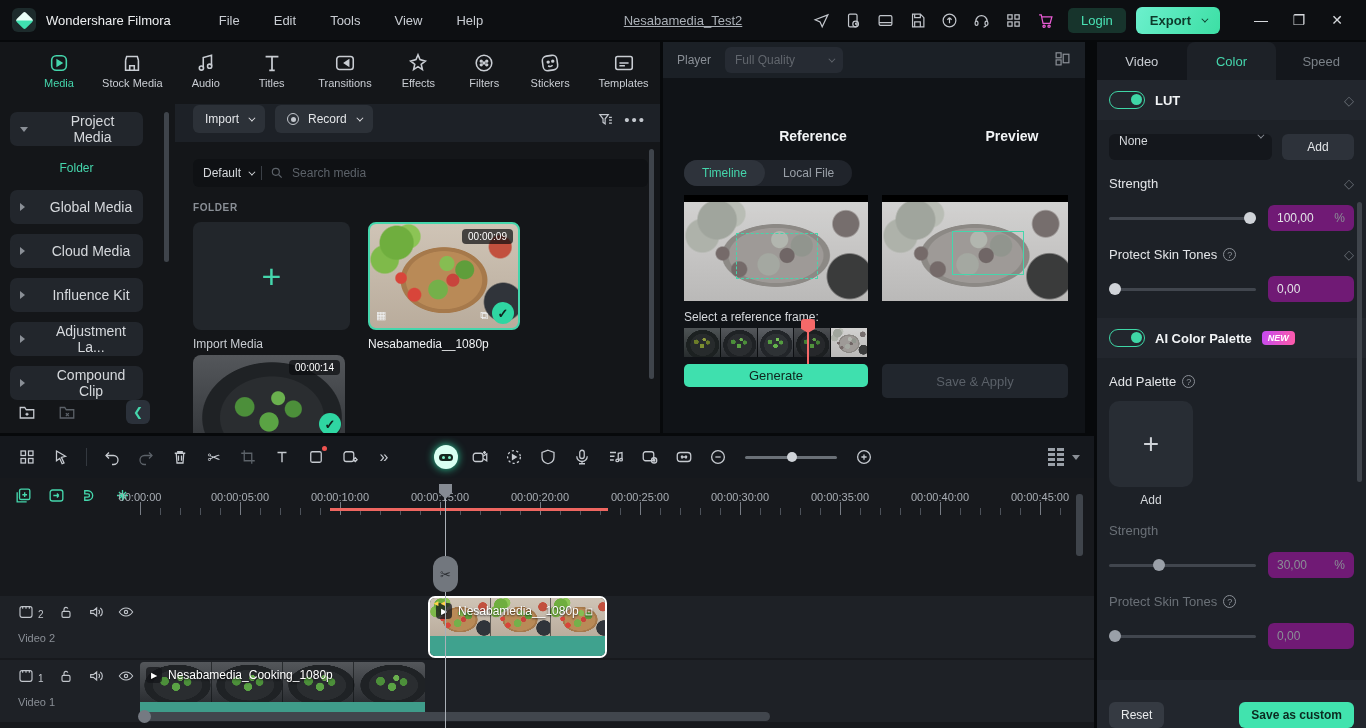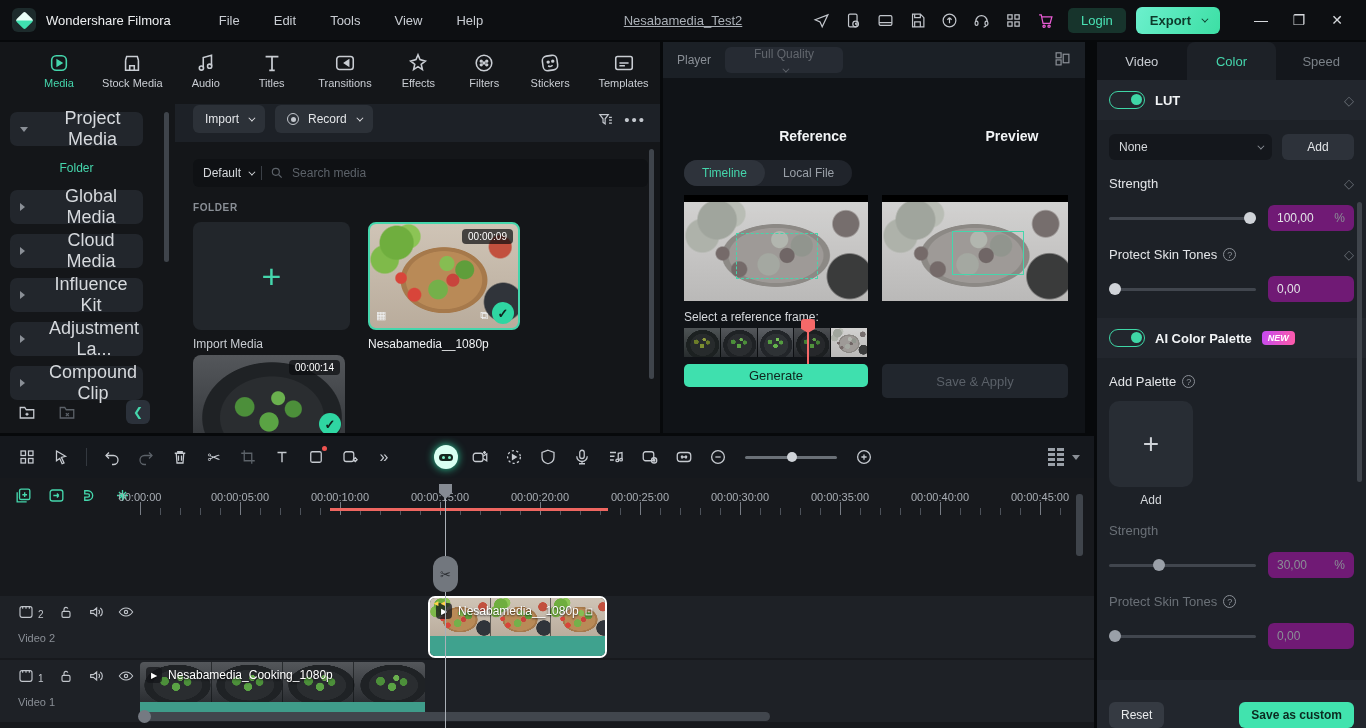--- a/index.html
+++ b/index.html
@@ -33,21 +33,21 @@
   .navrow { display:flex; align-items:flex-start; gap:8px; padding:10px 0 0 30px; height:62px; }
   .navitem { display:flex; flex-direction:column; align-items:center; gap:3px; width:62px; color:#c9cdd3; }
   .navitem.wide { width:78px; }
   .navitem svg { width:22px; height:22px; }
   .navitem .nlabel { font-size:11px; white-space:nowrap; }
   .navitem.active { color:#45d6ac; }
   .media-body { position:absolute; left:0; top:62px; right:0; bottom:0; display:flex; }
 
   .sidebar { width:175px; position:relative; padding-top:8px; }
   .side-pill { width:133px; height:34px; margin:0 0 10px 10px; background:#22262c; border-radius:7px; display:flex; align-items:center; padding:0 10px; }
-  .side-pill .slabel { flex:1; text-align:center; font-size:18px; color:#d6d9dd;margin-left:24px; }
+  .side-pill .slabel { flex:1; text-align:center; font-size:14px; color:#d6d9dd;margin-left:24px; }
   .side-plain { width:133px; height:24px; margin:2px 0 10px 10px; display:flex; align-items:center; justify-content:center; font-size:12px; color:#45d6ac; }
   .side-foot { position:absolute; left:0; bottom:8px; width:175px; display:flex; align-items:center; }
   .side-foot svg { width:18px; height:18px; }
   .collapse-btn { width:24px; height:24px; background:#2b313a; border-radius:6px; color:#45d6ac; display:flex; align-items:center; justify-content:center; margin-left:46px; font-size:12px; }
   .vscroll { position:absolute; background:#3f444b; border-radius:3px; }
 
   .media-panel { flex:1; position:relative; }
   .mp-head { height:38px; background:#1d2127; display:flex; align-items:center; padding:0 14px 8px 18px; gap:10px; }
   .mp-btn { background:#2c3138; border-radius:6px; height:28px; display:flex; align-items:center; gap:9px; padding:0 12px; font-size:12px; color:#e3e5e8; }
   .rec-dot { width:12px; height:12px; border:1.5px solid #c2c6cc; border-radius:50%; display:flex; align-items:center; justify-content:center; }
@@ -92,21 +92,21 @@
     radial-gradient(circle at 66% 50%, #4c8f3a 0 7%, transparent 8%),
     radial-gradient(circle at 56% 40%, #6ab04e 0 6%, transparent 7%),
     radial-gradient(ellipse at 52% 58%, #2a2d30 0 46%, #1f2225 47% 62%, transparent 63%),
     linear-gradient(180deg,#54575b,#2b2e32); }
   .gray { filter:grayscale(.93) brightness(1.08) contrast(.96); }
 
   
   .player-section { position:absolute; left:663px; top:42px; width:422px; height:391px; background:#101317; }
   .pl-head { height:36px; background:#1b2026; display:flex; align-items:center; padding:0 14px; gap:14px; }
   .pl-label { font-size:12px; color:#8a8f96; }
-  .pl-select { width:118px; height:26px; background:#262b33; border-radius:6px; display:flex; align-items:center; justify-content:space-between; padding:0 10px; font-size:12px; color:#61666d;flex-direction:column; }
+  .pl-select { width:118px; height:26px; background:#262b33; border-radius:6px; display:flex; align-items:center; justify-content:space-between; padding:0 10px; font-size:12px; color:#61666d; }
   .pl-grid-ico { margin-left:auto; color:#8a8f96; }
   .ref-title { position:absolute; top:86px; font-size:14px; font-weight:bold; color:#f2f4f6; }
   .tabs-pill { position:absolute; left:21px; top:118px; height:26px; background:#20242b; border-radius:13px; display:flex; align-items:center; }
   .tab { padding:0 18px; height:26px; display:flex; align-items:center; font-size:12px; color:#9aa0a8; border-radius:13px; }
   .tab.active { background:#2e333b; color:#45d6ac; }
   .pframe { position:absolute; top:153px; height:106px; background:#000; overflow:hidden; }
   .pframe .art { position:absolute; left:0; right:0; top:7px; bottom:0; }
   .selbox { position:absolute; border:1.5px solid #45d6ac; }
   .ref-frame-label { position:absolute; left:21px; top:268px; font-size:12px; color:#d6d9dd; }
   .filmstrip { position:absolute; left:21px; top:286px; width:184px; height:29px; display:flex; }
@@ -129,21 +129,21 @@
   .split-ico { margin-left:auto; display:flex; gap:2px; }
   .split-ico i { width:8px; height:12px; border:1.5px solid #d6d9dd; border-radius:2px; }
   .split-ico i.fill { background:#d6d9dd; }
   .band { background:#22262d; height:40px; display:flex; align-items:center; padding:0 12px; gap:10px; margin:0; }
   .toggle { width:36px; height:18px; border:1.5px solid #3fd6a6; border-radius:10px; position:relative; flex:none; }
   .toggle i { position:absolute; right:2px; top:1.5px; width:11px; height:11px; background:#3fd6a6; border-radius:50%; }
   .band .blabel { font-size:13px; font-weight:bold; color:#f2f4f6; }
   .diamond { color:#6a7077; font-size:13px; margin-left:auto; }
   .rp-body { padding:0 12px; }
   .row-select { display:flex; gap:10px; margin-top:14px; }
-  .sel { flex:1; height:26px; background:#14171c; border-radius:6px; display:flex; align-items:center; justify-content:space-between; padding:0 10px; font-size:12px; color:#d6d9dd; }
+  .sel { flex:1; height:26px; background:#14171c; border-radius:6px; display:flex; align-items:flex-start; justify-content:space-between; padding:0 10px; font-size:12px; color:#d6d9dd; }
   .btn-grey { width:72px; height:26px; background:#2d323a; border-radius:6px; display:flex; align-items:center; justify-content:center; font-size:12px; color:#e3e5e8; }
   .ctl-label { display:flex; align-items:center; gap:6px; margin-top:16px; font-size:13px; color:#e3e5e8; }
   .ctl-label.dim, .dimtxt { color:#6a7077; }
   .help { width:13px; height:13px; border:1px solid #8a8f96; border-radius:50%; font-size:9px; color:#8a8f96; display:flex; align-items:center; justify-content:center; }
   .slider-row { display:flex; align-items:center; gap:12px; margin-top:14px; }
   .slider { position:relative; flex:1; height:12px; }
   .slider .track { position:absolute; left:0; right:0; top:5px; height:3px; background:#41464e; border-radius:2px; }
   .slider .thumb { position:absolute; top:0; width:12px; height:12px; background:#cfd3d8; border-radius:50%; }
   .slider.dim .thumb { background:#9aa0a8; }
   .valbox { width:86px; height:26px; background:#701a75; border-radius:6px; display:flex; align-items:center; justify-content:space-between; padding:0 9px; font-size:12px; color:#e3e5e8; }

